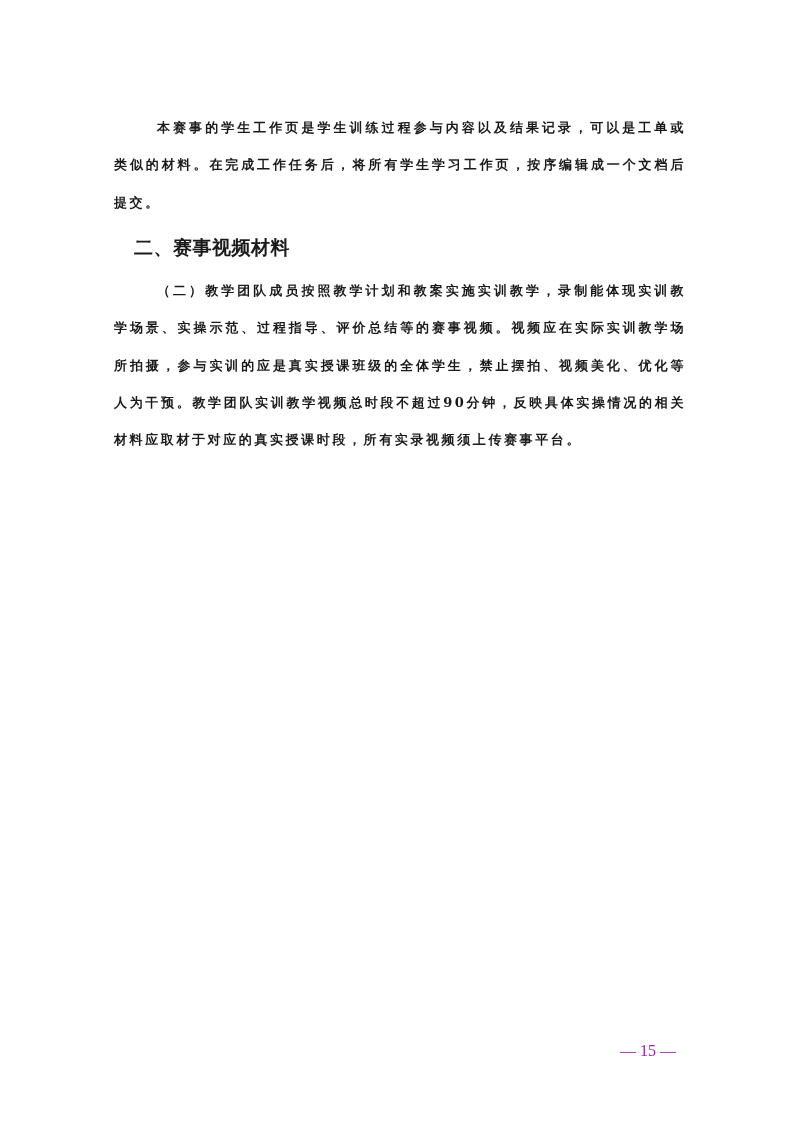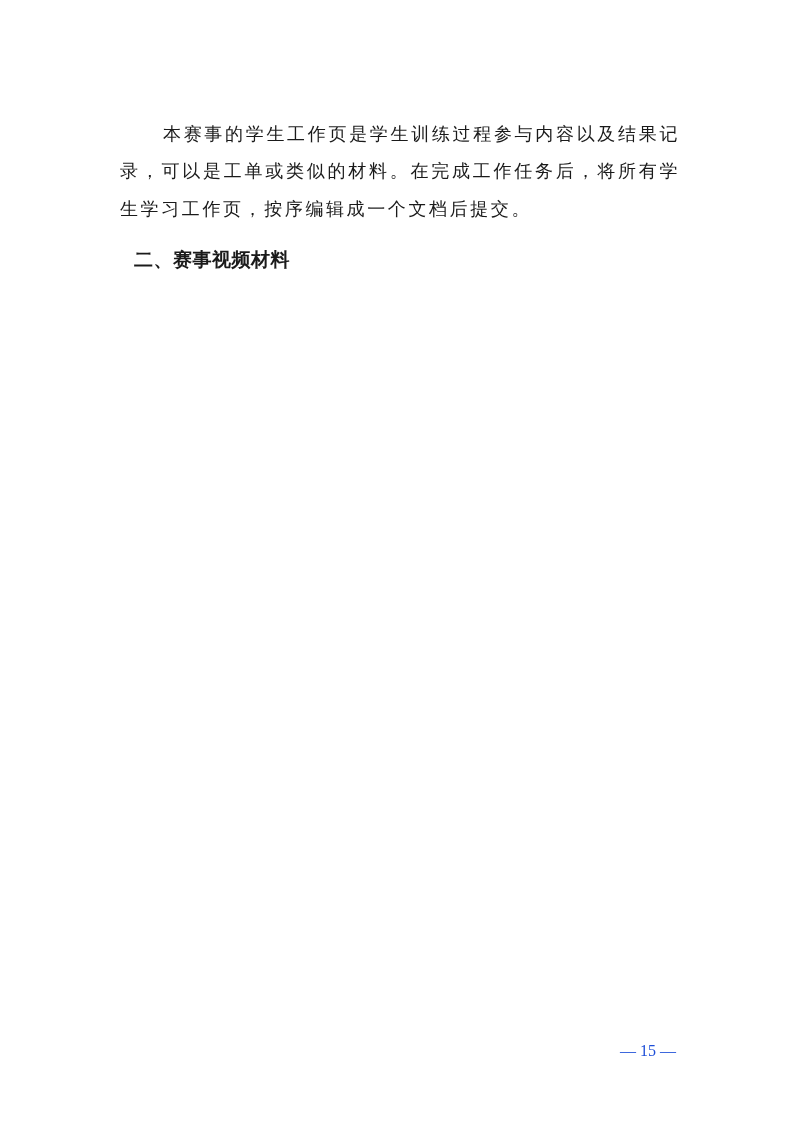--- a/index.html
+++ b/index.html
@@ -15,51 +15,53 @@
       font-family: "DejaVu Serif", "Liberation Serif", serif;
       color: #1a1a1a;
     }
     .page {
       position: absolute;
       left: 108px;
       top: 103px;
       width: 584px;
     }
     .para {
-      margin: 12px;
-      font-size: 18px;
+      margin: 6px;
+      font-size: 13px;
       line-height: 37.3px;
       letter-spacing: 2.6px;
       text-align: justify;
       text-indent: 43px;
       word-break: break-all;
+      font-weight: bold;
     }
     .heading {
       margin: 0;
       font-family: Liberation Sans, sans-serif;
       font-weight: bold;
       font-size: 19px;
       line-height: 37.3px;
       letter-spacing: 0.5px;
       text-indent: 26px;
       padding-top: 2px;
     }
     .page-number {
       position: absolute;
       left: 620px;
       top: 1042px;
       width: 80px;
       text-align: left;
       font-family: "Liberation Serif", "DejaVu Serif", serif;
       font-size: 16px;
-      color: #1d4ed8;
+      color: #a21caf;
       white-space: nowrap;
     }
   </style>
 </head>
 <body>
 
 <div class="page">
   <p class="para">本赛事的学生工作页是学生训练过程参与内容以及结果记录，可以是工单或类似的材料。在完成工作任务后，将所有学生学习工作页，按序编辑成一个文档后提交。</p>
   <h2 class="heading">二、赛事视频材料</h2>
+  <p class="para">（二）教学团队成员按照教学计划和教案实施实训教学，录制能体现实训教学场景、实操示范、过程指导、评价总结等的赛事视频。视频应在实际实训教学场所拍摄，参与实训的应是真实授课班级的全体学生，禁止摆拍、视频美化、优化等人为干预。教学团队实训教学视频总时段不超过90分钟，反映具体实操情况的相关材料应取材于对应的真实授课时段，所有实录视频须上传赛事平台。</p>
 </div>
 
 <div class="page-number">— 15 —</div>
 
 </body></html>

